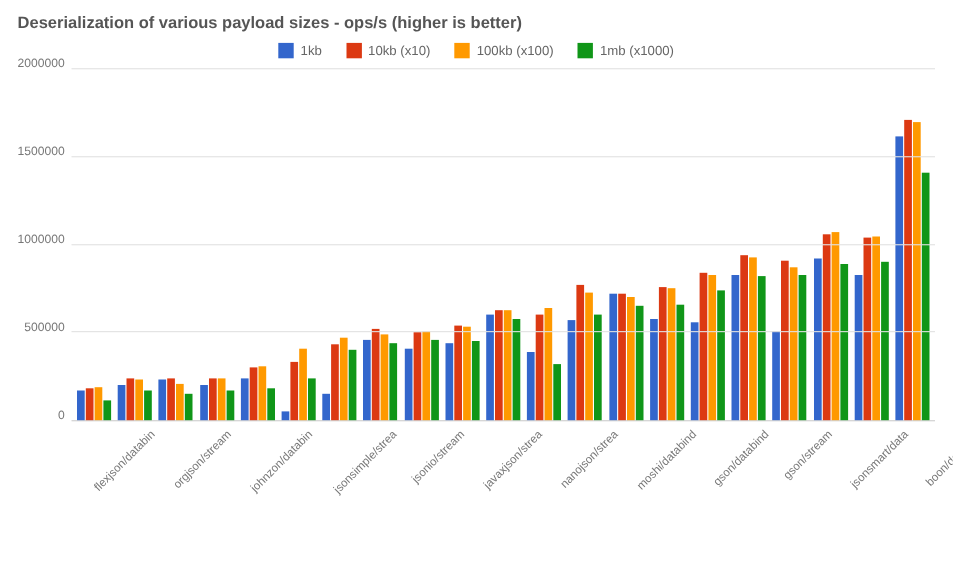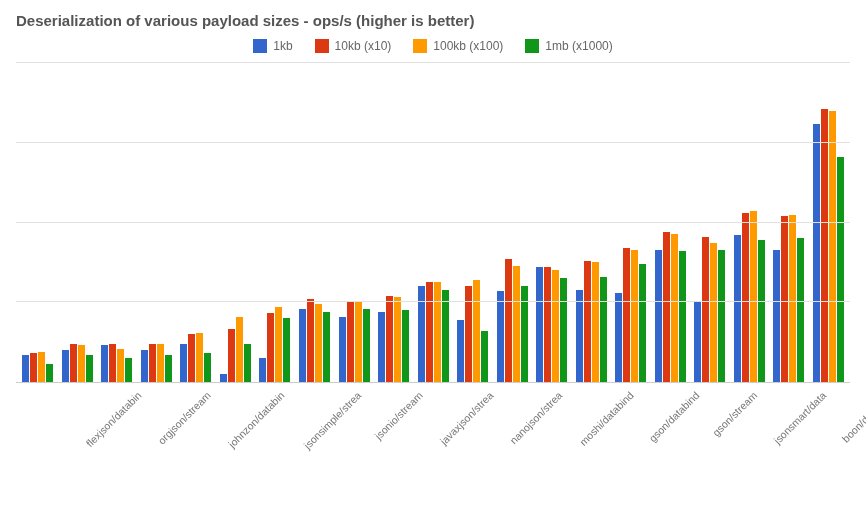--- a/index.html
+++ b/index.html
@@ -124,20 +124,27 @@
       <div class="legend-swatch" style="background: rgb(255, 153, 0);"></div>
       <span>100kb (x100)</span>
     </div>
     <div class="legend-item">
       <div class="legend-swatch" style="background: rgb(16, 150, 24);"></div>
       <span>1mb (x1000)</span>
     </div>
   </div>
 
 <div class="plot-wrap">
+  <div class="y-axis">
+      <div class="y-tick"><span>2000000</span></div>
+      <div class="y-tick"><span>1500000</span></div>
+      <div class="y-tick"><span>1000000</span></div>
+      <div class="y-tick"><span>500000</span></div>
+      <div class="y-tick"><span>0</span></div>
+    </div>
   <div class="plot-area">
     <div class="bars-row">
         <div class="group">
           <div class="bar" style="background: rgb(51, 102, 204); height: 8.5%;"></div>
           <div class="bar" style="background: rgb(220, 57, 18); height: 9%;"></div>
           <div class="bar" style="background: rgb(255, 153, 0); height: 9.5%;"></div>
           <div class="bar" style="background: rgb(16, 150, 24); height: 5.5%;"></div>
         </div>
         <div class="group">
           <div class="bar" style="background: rgb(51, 102, 204); height: 10%;"></div>

